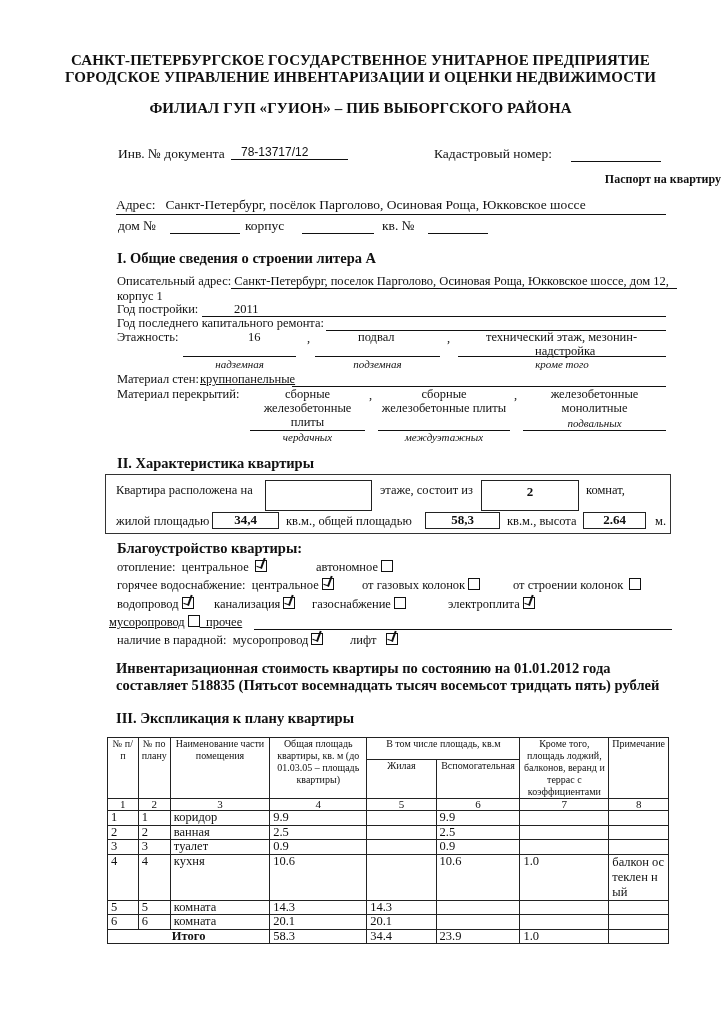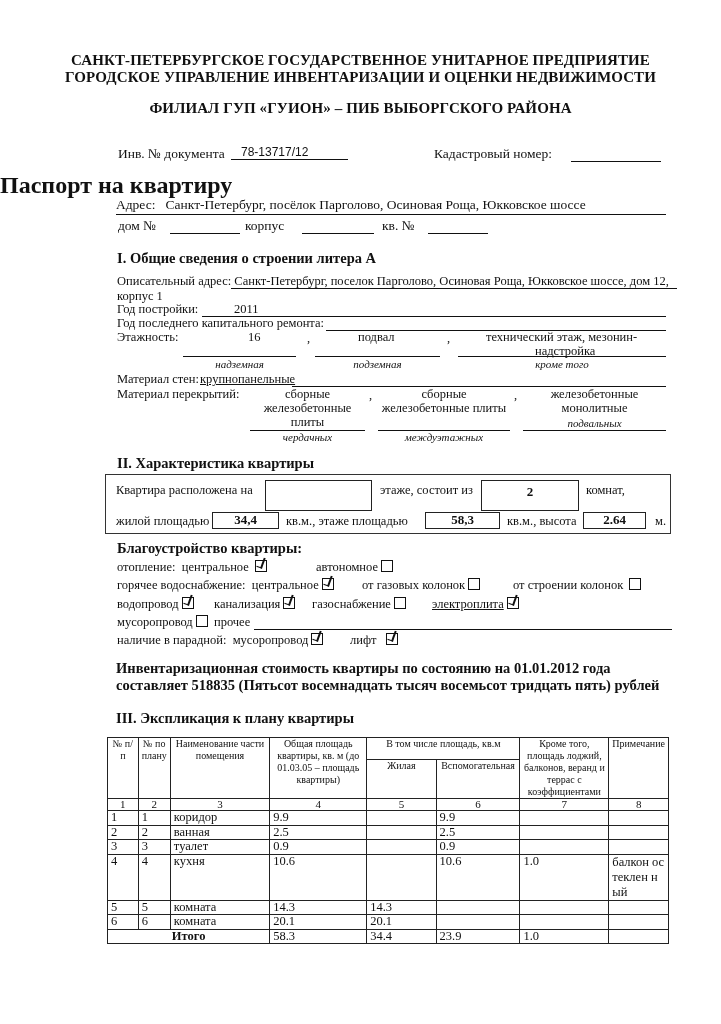--- a/index.html
+++ b/index.html
@@ -32,21 +32,21 @@
 
 <div class="abs hdr" style="top:52px;">САНКТ-ПЕТЕРБУРГСКОЕ ГОСУДАРСТВЕННОЕ УНИТАРНОЕ ПРЕДПРИЯТИЕ</div>
 <div class="abs hdr" style="top:69px;">ГОРОДСКОЕ УПРАВЛЕНИЕ ИНВЕНТАРИЗАЦИИ И ОЦЕНКИ НЕДВИЖИМОСТИ</div>
 <div class="abs hdr" style="top:100px;">ФИЛИАЛ ГУП «ГУИОН» – ПИБ ВЫБОРГСКОГО РАЙОНА</div>
 
 <div class="abs t13" style="left:118px; top:146px;">Инв. № документа</div>
 <div class="abs t13 sans ul" style="left:231px; top:145px; width:117px; font-size:12px; padding-left:10px; box-sizing:border-box;">78-13717/12</div>
 <div class="abs t13" style="left:434px; top:146px;">Кадастровый номер:</div>
 <div class="abs ul" style="left:571px; top:146px; width:90px; height:15px;"></div>
 
-<div class="abs b" style="left:0; width:721px; text-align:left; top:172px; font-size:24px;">Паспорт на квартиру</div>
+<div class="abs b" style="left:0; width:721px; text-align:right; top:172px; font-size:12px;">Паспорт на квартиру</div>
 
 <div class="abs t13" style="left:116px; top:197px; width:550px; border-bottom:1px solid #111; height:17px;">
   <span>Адрес:</span>&nbsp;&nbsp;
   <span>Санкт-Петербург, посёлок Парголово, Осиновая Роща, Юкковское шоссе</span>
 </div>
 <div class="abs t13" style="left:118px; top:218px;">дом №</div>
 <div class="line" style="left:170px; top:233px; width:70px;"></div>
 <div class="abs t13" style="left:245px; top:218px;">корпус</div>
 <div class="line" style="left:302px; top:233px; width:72px;"></div>
 <div class="abs t13" style="left:382px; top:218px;">кв. №</div>
@@ -111,21 +111,21 @@
 
 <div class="abs" style="left:105px; top:474px; width:566px; height:60px; border:1.5px solid #333; box-sizing:border-box;"></div>
 <div class="abs t12" style="left:116px; top:483px;">Квартира расположена на</div>
 <div class="box" style="left:265px; top:480px; width:107px; height:31px;"></div>
 <div class="abs t12" style="left:380px; top:483px;font-family:Liberation Serif, serif;">этаже, состоит из</div>
 <div class="box" style="left:481px; top:480px; width:98px; height:31px; padding-top:3px;">2</div>
 <div class="abs t12" style="left:586px; top:483px;">комнат,</div>
 
 <div class="abs t12" style="left:116px; top:514px;">жилой площадью</div>
 <div class="box" style="left:212px; top:512px; width:67px; height:17px; line-height:14px;">34,4</div>
-<div class="abs t12" style="left:286px; top:514px;">кв.м., этаже площадью</div>
+<div class="abs t12" style="left:286px; top:514px;">кв.м., общей площадью</div>
 <div class="box" style="left:425px; top:512px; width:75px; height:17px; line-height:14px;">58,3</div>
 <div class="abs t12" style="left:507px; top:514px;">кв.м., высота</div>
 <div class="box" style="left:583px; top:512px; width:63px; height:17px; line-height:14px;">2.64</div>
 <div class="abs t12" style="left:655px; top:514px;">м.</div>
 
 <div class="abs b" style="left:117px; top:540px; font-size:14.5px;">Благоустройство квартиры:</div>
 
 <div class="abs t12" style="left:117px; top:560px;">
   <span>отопление:</span>&nbsp;
   <span>центральное</span>
@@ -148,25 +148,25 @@
 
 <div class="abs t12" style="left:117px; top:597px;">
   <span>водопровод</span><span class="chk on"></span>
 </div>
 <div class="abs t12" style="left:214px; top:597px;">
   <span>канализация</span><span class="chk on"></span>
 </div>
 <div class="abs t12" style="left:312px; top:597px;">
   <span>газоснабжение</span><span class="chk"></span>
 </div>
-<div class="abs t12" style="left:432px; top:597px;text-decoration:underline;">
+<div class="abs t12" style="left:448px; top:597px;">
   <span>электроплита</span><span class="chk on"></span>
 </div>
 
-<div class="abs t12" style="left:117px; top:615px;">
+<div class="abs t12" style="left:109px; top:615px;text-decoration:underline;">
   <span>мусоропровод</span><span class="chk"></span>
   &nbsp;<span>прочее</span>
 </div>
 <div class="line" style="left:254px; top:629px; width:418px;"></div>
 
 <div class="abs t12" style="left:117px; top:633px;">
   <span>наличие в парадной:</span>&nbsp;
   <span>мусоропровод</span><span class="chk on"></span>
 </div>
 <div class="abs t12" style="left:350px; top:633px;">

